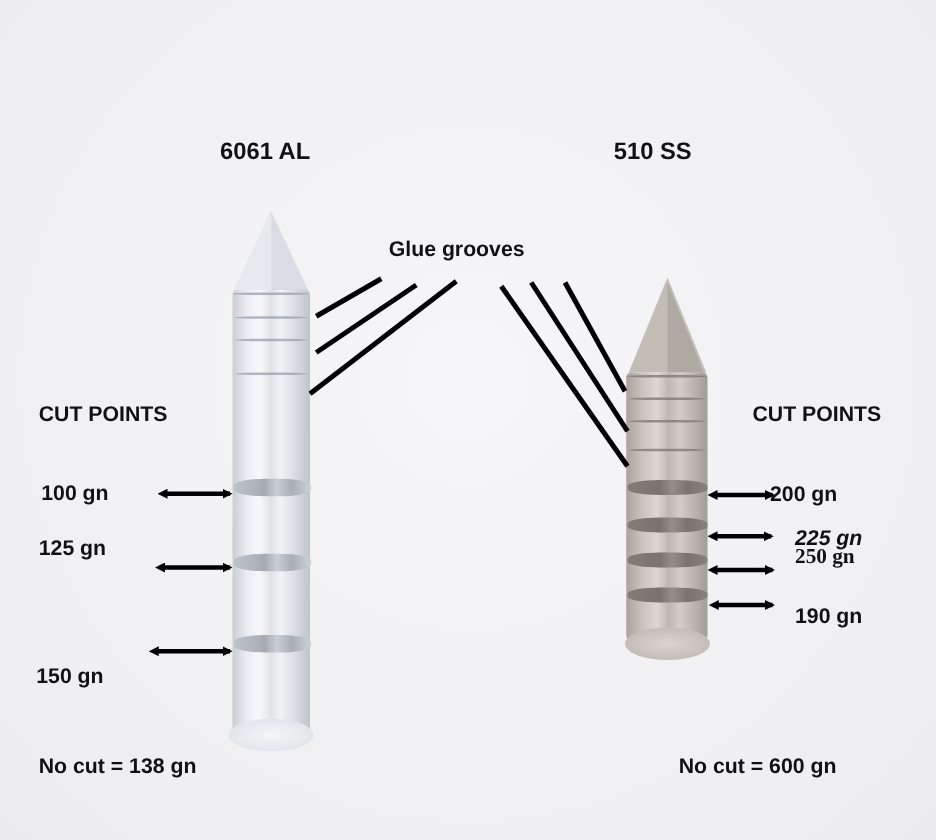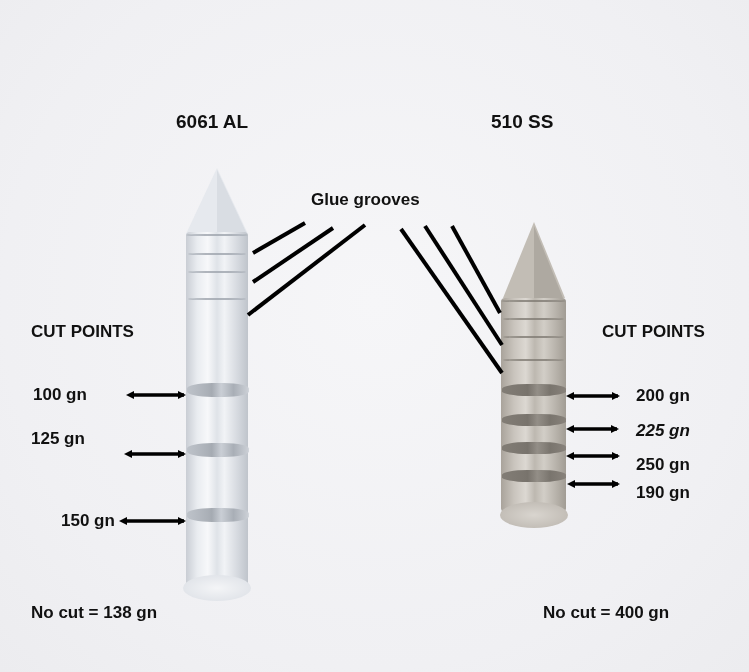--- a/index.html
+++ b/index.html
@@ -111,21 +111,21 @@
 
 <div class="lbl title" style="left:176px;top:112px;text-align:center;">6061 AL</div>
 <div class="lbl title" style="left:491px;top:112px;">510 SS</div>
 <div class="lbl" style="left:311px;top:191px;">Glue grooves</div>
 
 <div class="lbl" style="left:31px;top:323px;">CUT POINTS</div>
 <div class="lbl" style="left:602px;top:323px;">CUT POINTS</div>
 
 <div class="lbl" style="left:33px;top:386px;">100 gn</div>
 <div class="lbl" style="left:31px;top:430px;">125 gn</div>
-<div class="lbl" style="left:29px;top:512px;margin-left:32px;">150 gn</div>
+<div class="lbl" style="left:29px;top:532px;">150 gn</div>
 
-<div class="lbl" style="left:636px;top:387px;">200 gn</div>
+<div class="lbl" style="left:616px;top:387px;">200 gn</div>
 <div class="lbl" style="left:636px;top:422px;font-style:italic;">225 gn</div>
-<div class="lbl" style="left:636px;top:456px;">250 gn</div>
+<div class="lbl" style="left:636px;top:436px;font-family:Liberation Serif, serif;">250 gn</div>
 <div class="lbl" style="left:636px;top:484px;">190 gn</div>
 
 <div class="lbl" style="left:31px;top:604px;">No cut = 138 gn</div>
-<div class="lbl" style="left:543px;top:604px;">No cut = 400 gn</div>
+<div class="lbl" style="left:543px;top:604px;">No cut = 600 gn</div>
 
 </body></html>

